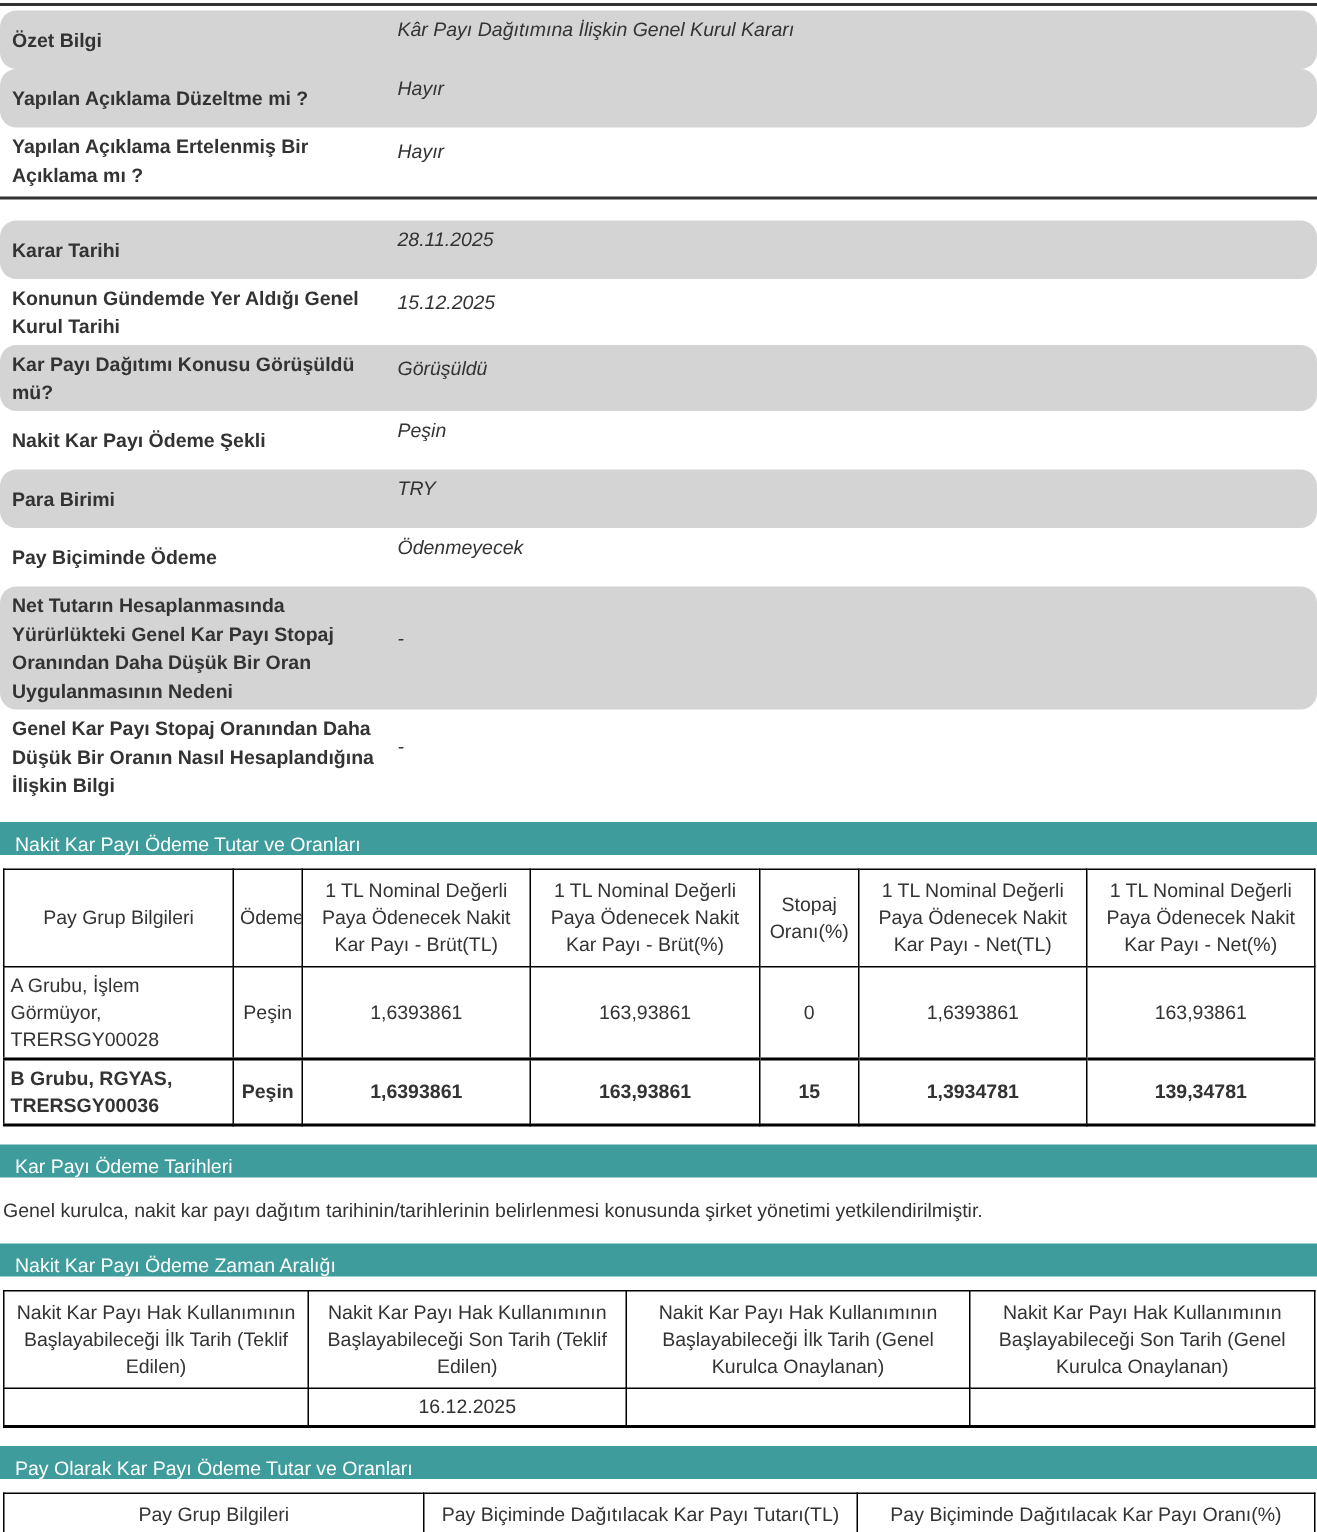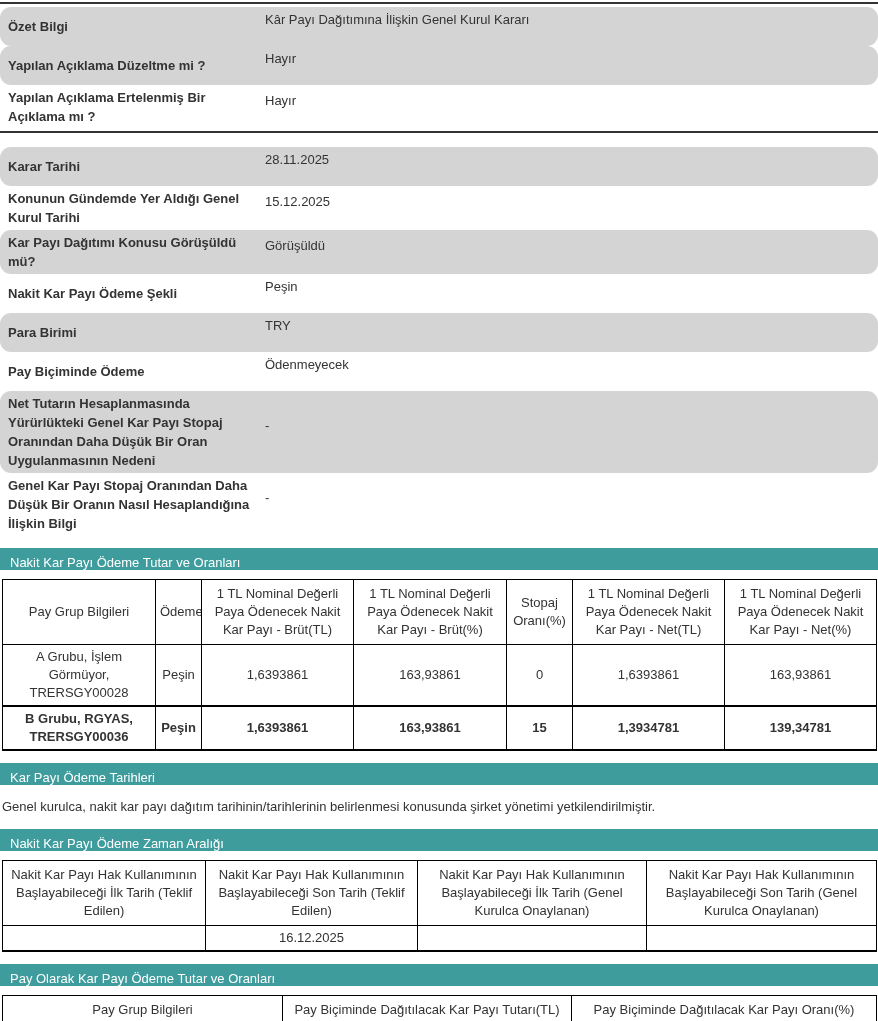--- a/index.html
+++ b/index.html
@@ -17,21 +17,21 @@
 
   .kv-row { display: flex; align-items: center; border-radius: 11px; }
   .kv-row.alt { background: #d4d4d4; }
   .kv-label {
     width: 265px;
     padding: 3px 12px 3px 8px;
     font-weight: bold;
     line-height: 19px;
     flex: 0 0 265px;
   }
-  .kv-value { flex: 1; line-height: 19px; padding: 3px 4px 17px 0; }
+  .kv-value { flex: 1; line-height: 19px; padding: 3px 4px 17px 0; font-style: italic; }
 
   .teal-bar {
     background: #3e9c9c;
     color: #fff;
     line-height: 30px;
     height: 22px;
     padding: 0 10px;
     margin: 12px 0 9px 0;
     font-size: 13px;
   }
@@ -50,21 +50,21 @@
   th, td {
     border: 1px solid #000;
     padding: 3px 4px;
     text-align: center;
     font-weight: normal;
     vertical-align: middle;
     line-height: 18px;
     overflow: hidden;
   }
   thead th { padding: 5px 4px; }
-  td.left { text-align: center; }
+  td.left { text-align: left; }
   tr.bold-row td { font-weight: bold; border-top: 2px solid #000; }
   tr.empty-row td { height: 24px; }
 </style>
 </head>
 <body>
 
 <div class="page">
 
   <div class="top-rule"></div>
 

